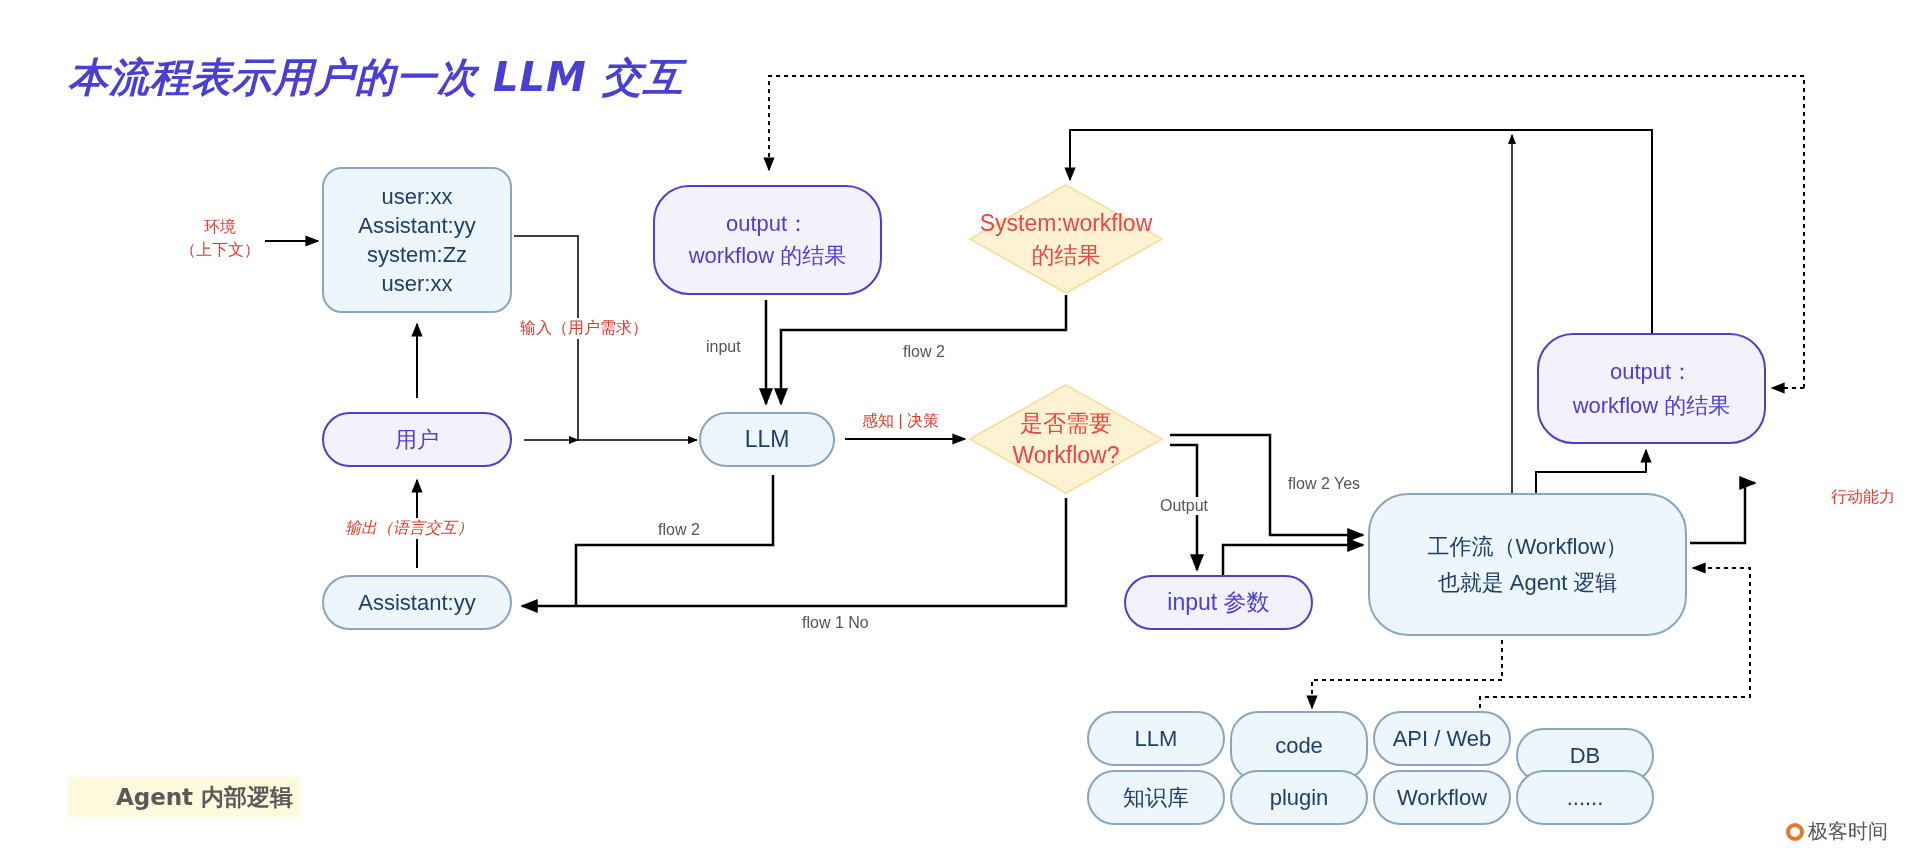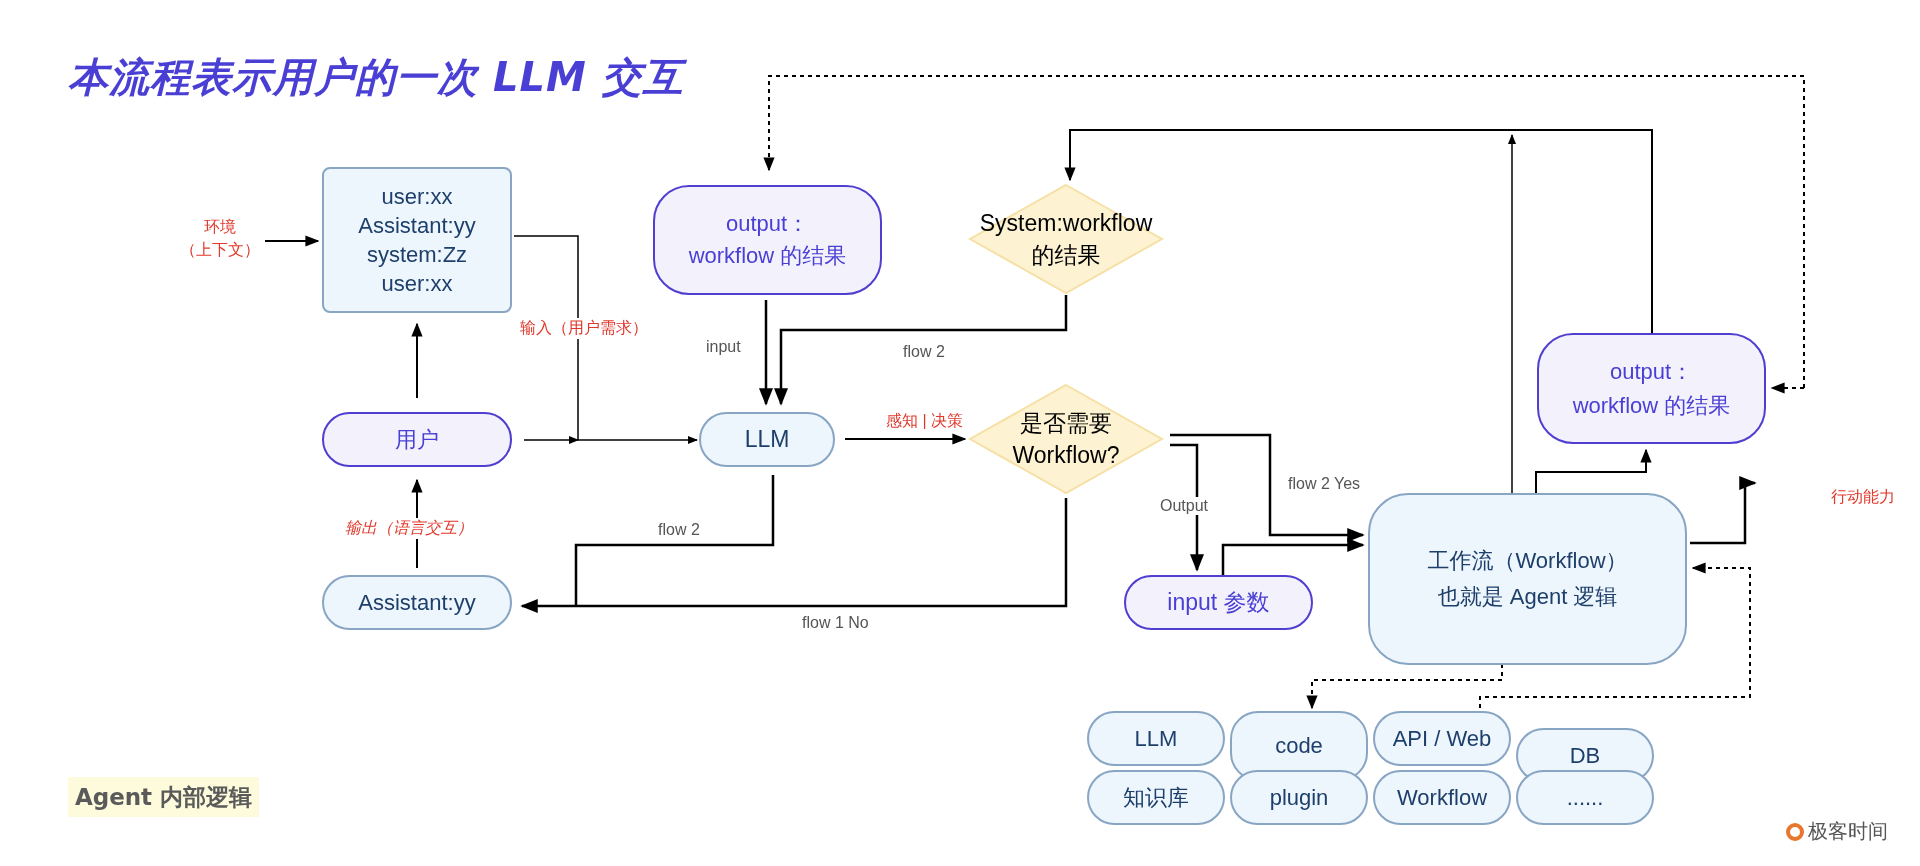--- a/index.html
+++ b/index.html
@@ -7,27 +7,27 @@
          font-family:"Liberation Sans", "DejaVu Sans", sans-serif; }
   #canvas { position:absolute; left:0; top:0; }
   .title { position:absolute; left:68px; top:50px; font-size:40px; font-weight:bold;
            font-style:italic; color:#4a3fd4; letter-spacing:1px;
            font-family:"DejaVu Sans", sans-serif; }
   .node { position:absolute; box-sizing:border-box; display:flex; align-items:center;
           justify-content:center; text-align:center; white-space:pre-line; }
   .blue { background:#edf5fd; border:2.5px solid #88a5c3; color:#1d3f6a; }
   .purple { background:#f3f2fc; border:2.5px solid #4f3ed0; color:#4a3fd4; }
   .diamond-text { position:absolute; display:flex; align-items:center; justify-content:center;
-          text-align:center; white-space:pre-line; color:#000000; font-size:23px; line-height:32px; }
+          text-align:center; white-space:pre-line; color:#ef4444; font-size:23px; line-height:32px; }
   .lbl { position:absolute; font-size:16px; white-space:nowrap; }
   .red { color:#e0382b; }
   .gray { color:#555555; }
   .agent-tag { position:absolute; left:68px; top:777px; width:191px; height:40px; background:#fdfbdc;
                color:#5a5a5a; font-weight:bold; font-size:23px; display:flex; align-items:center;
-               justify-content:center; font-family:"DejaVu Sans", sans-serif; }
+               justify-content:center; font-family:"DejaVu Sans", sans-serif;padding-left:41px; }
   .logo { position:absolute; left:1786px; top:818px; display:flex; align-items:center; gap:4px;
           color:#555; font-size:20px; }
   .logo-icon { width:18px; height:18px; border-radius:50%; border:4px solid #e8772e; box-sizing:border-box; }
 </style>
 </head>
 <body>
 
 <svg id="canvas" width="1920" height="866">
   <defs>
     <marker id="arr" viewBox="0 0 10 10" refX="9" refY="5" markerWidth="7" markerHeight="7" orient="auto-start-reverse">
@@ -76,53 +76,53 @@
     <polyline points="1502,640 1502,680 1312,680 1312,708" marker-end="url(#arr)"></polyline>
     <polyline points="1480,708 1480,697 1750,697 1750,568 1693,568" marker-end="url(#arr)"></polyline>
   </g>
 
   <polygon points="1066,185 1162,239 1066,293 970,239" fill="#fdf3d2" stroke="#f6e0a6" stroke-width="2"></polygon>
   <polygon points="1066,385 1162,439 1066,493 970,439" fill="#fdf3d2" stroke="#f6e0a6" stroke-width="2"></polygon>
 </svg>
 
 <div class="title">本流程表示用户的一次 LLM 交互</div>
 
-<div class="node blue" style="left:322px;top:167px;width:190px;height:146px;border-radius:8px;font-size:22px;line-height:29px;">user:xx
+<div class="node blue" style="left:322px;top:167px;width:190px;height:146px;border-radius:20px;font-size:22px;line-height:29px;">user:xx
 Assistant:yy
 system:Zz
 user:xx</div>
 <div class="node purple" style="left:322px;top:412px;width:190px;height:55px;border-radius:28px;font-size:22px;">用户</div>
 <div class="node blue" style="left:322px;top:575px;width:190px;height:55px;border-radius:28px;font-size:22px;">Assistant:yy</div>
 <div class="node blue" style="left:699px;top:412px;width:136px;height:55px;border-radius:28px;font-size:23px;">LLM</div>
 <div class="node purple" style="left:653px;top:185px;width:229px;height:110px;border-radius:36px;font-size:22px;line-height:32px;">output：
 workflow 的结果</div>
 <div class="diamond-text" style="left:970px;top:205px;width:192px;height:68px;">System:workflow
 的结果</div>
 <div class="diamond-text" style="left:970px;top:405px;width:192px;height:68px;">是否需要
 Workflow?</div>
 <div class="node purple" style="left:1124px;top:575px;width:189px;height:55px;border-radius:28px;font-size:23px;">input 参数</div>
-<div class="node blue" style="left:1368px;top:493px;width:319px;height:172px;border-radius:40px;font-size:22px;line-height:36px;">工作流（Workflow）
+<div class="node blue" style="left:1368px;top:493px;width:319px;height:143px;border-radius:40px;font-size:22px;line-height:36px;">工作流（Workflow）
 也就是 Agent 逻辑</div>
 <div class="node purple" style="left:1537px;top:333px;width:229px;height:111px;border-radius:36px;font-size:22px;line-height:34px;">output：
 workflow 的结果</div>
 
 <div class="node blue" style="left:1087px;top:711px;width:138px;height:55px;border-radius:28px;font-size:22px;">LLM</div>
 <div class="node blue" style="left:1230px;top:711px;width:138px;height:70px;border-radius:28px;font-size:22px;">code</div>
 <div class="node blue" style="left:1373px;top:711px;width:138px;height:55px;border-radius:28px;font-size:22px;">API / Web</div>
 <div class="node blue" style="left:1516px;top:711px;width:138px;height:55px;border-radius:28px;font-size:22px;margin-top:17px;">DB</div>
 <div class="node blue" style="left:1087px;top:770px;width:138px;height:55px;border-radius:28px;font-size:22px;">知识库</div>
 <div class="node blue" style="left:1230px;top:770px;width:138px;height:55px;border-radius:28px;font-size:22px;">plugin</div>
 <div class="node blue" style="left:1373px;top:770px;width:138px;height:55px;border-radius:28px;font-size:22px;">Workflow</div>
 <div class="node blue" style="left:1516px;top:770px;width:138px;height:55px;border-radius:28px;font-size:22px;">......</div>
 
 <div class="lbl red" style="left:180px;top:215px;text-align:center;white-space:pre-line;line-height:23px;">环境
 （上下文）</div>
 <div class="lbl red" style="left:520px;top:318px;background:#fff;">输入（用户需求）</div>
 <div class="lbl red" style="left:345px;top:518px;background:#fff;font-style:italic;">输出（语言交互）</div>
-<div class="lbl red" style="left:886px;top:411px;text-align:right;">感知 | 决策</div>
+<div class="lbl red" style="left:862px;top:411px;text-align:right;">感知 | 决策</div>
 <div class="lbl gray" style="left:706px;top:338px;">input</div>
 <div class="lbl gray" style="left:903px;top:343px;">flow 2</div>
 <div class="lbl gray" style="left:658px;top:521px;">flow 2</div>
 <div class="lbl gray" style="left:802px;top:614px;">flow 1 No</div>
 <div class="lbl gray" style="left:1288px;top:475px;">flow 2 Yes</div>
 <div class="lbl gray" style="left:1160px;top:497px;background:#fff;">Output</div>
 <div class="lbl red" style="left:1803px;top:487px;margin-left:28px;">行动能力</div>
 
 <div class="agent-tag">Agent 内部逻辑</div>
 

